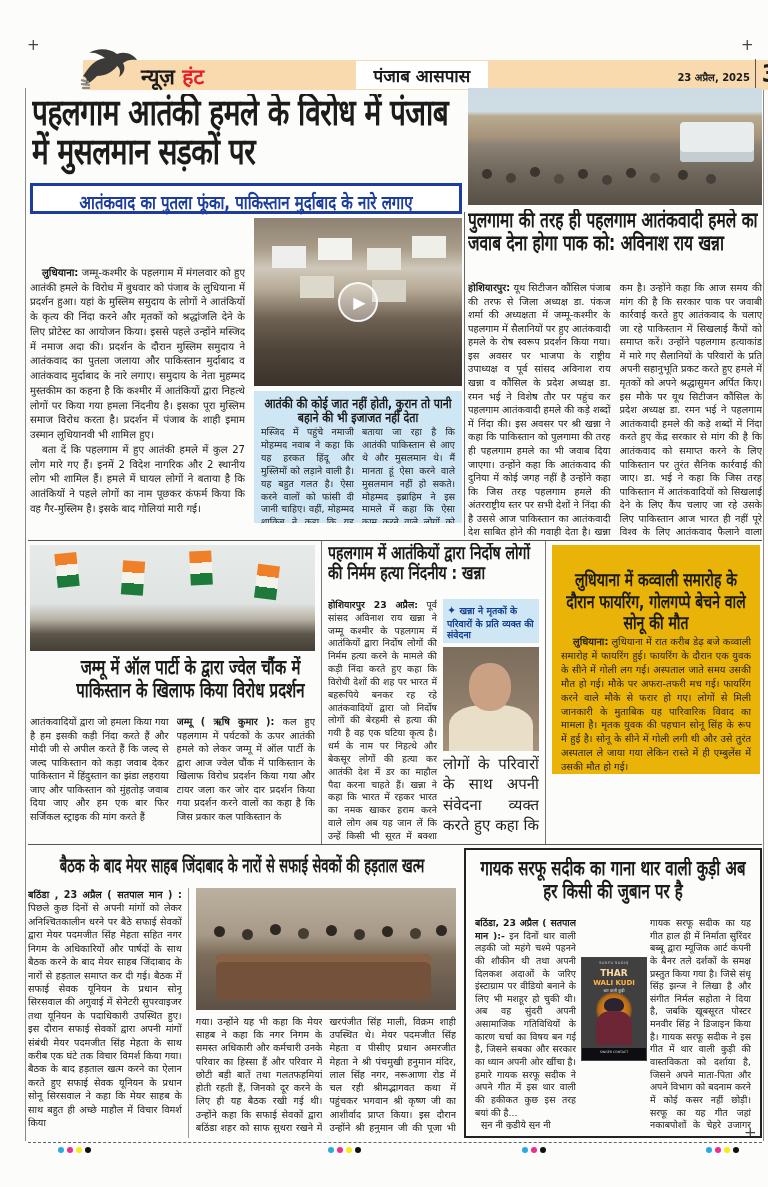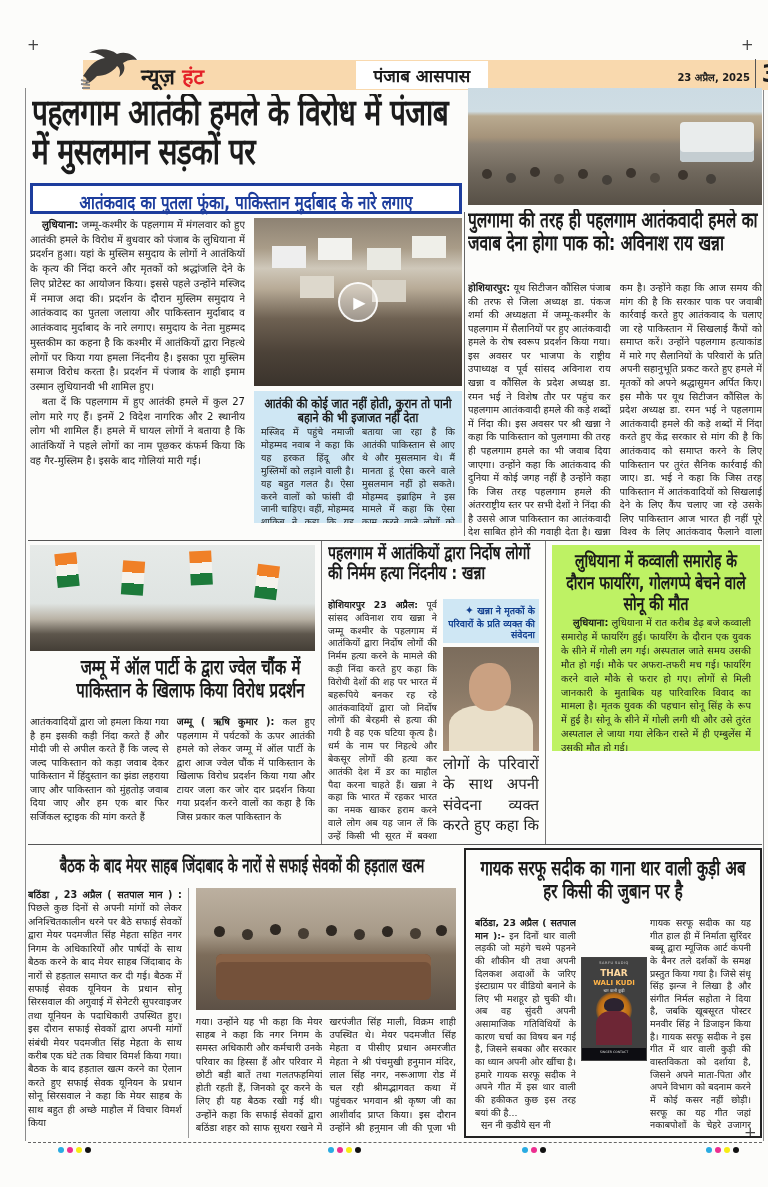--- a/index.html
+++ b/index.html
@@ -20,21 +20,21 @@
             border-left:1px solid #555;padding-left:6px;line-height:30px;}
   
   .lead-headline{position:absolute;left:32px;top:94px;width:432px;height:86px;overflow:hidden;}
   .lead-headline span{display:inline-block;font-size:28px;font-weight:bold;line-height:1.06;
                       transform:scale(1,1.3);transform-origin:left top;letter-spacing:-0.5px;}
   .lead-sub{position:absolute;left:30px;top:183px;width:432px;background:#1d3d9d;padding:3px;box-sizing:border-box;}
   .lead-sub-in{background:#fff;color:#1d3d9d;text-align:center;padding:3px 2px 2px;}
   .lead-sub-in span{display:inline-block;font-size:15px;font-weight:bold;transform:scale(1,1.25);transform-origin:center top;}
   .lead-row{position:absolute;left:30px;top:218px;width:432px;height:318px;display:flex;gap:9px;}
   .body-txt{font-size:10.1px;line-height:1.46;text-align:justify;}
-  .lead-c1{width:215px;height:318px;overflow:hidden;}
+  .lead-c1{width:215px;height:318px;overflow:hidden;margin-top:48px;}
   .lead-c2{width:208px;}
   .indent{text-indent:12px;margin:0 0 2px 0;}
   p.nomargin{margin:0;}
   
   .video{position:relative;width:208px;height:168px;overflow:hidden;
      background:linear-gradient(180deg,#8d8273 0%,#a99c88 18%,#cfc8ba 30%,#b8ab97 42%,#6e6152 60%,#4c4238 80%,#3a332c 100%);}
   .placards{position:absolute;left:18px;top:28px;width:34px;height:22px;background:#eee;
      box-shadow:46px -8px 0 #f2f2ee,95px 2px 0 #e9e9e2,140px -10px 0 #efefe9,28px 30px 0 #ddd8cc,100px 34px 0 #d7d2c6;}
   .playbtn{position:absolute;left:50%;top:50%;width:40px;height:40px;transform:translate(-50%,-50%);
      border-radius:50%;background:rgba(255,255,255,.35);border:2px solid rgba(255,255,255,.9);
@@ -71,29 +71,29 @@
   .jammu-h span{display:inline-block;font-size:15px;font-weight:bold;line-height:1.1;transform:scale(1,1.35);transform-origin:center top;}
   .jammu-cols{display:flex;gap:8px;margin-top:3px;}
   .jammu-cols>div{flex:1;height:122px;overflow:hidden;font-size:9.7px;line-height:1.4;text-align:justify;}
   .condemn{width:224px;border-right:1px solid #777;padding:2px 6px 0;box-sizing:border-box;}
   .condemn-h span{display:inline-block;font-size:14px;font-weight:bold;line-height:1.12;transform:scale(1,1.3);transform-origin:left top;}
   .condemn-h{height:56px;overflow:hidden;}
   .condemn-body{display:flex;gap:6px;}
   .condemn-c1{width:110px;height:242px;overflow:hidden;font-size:9.3px;line-height:1.38;text-align:justify;}
   .condemn-c2{width:96px;}
   .hl-box{background:#cfe7f4;color:#123f8f;font-weight:bold;font-size:9.3px;line-height:1.25;
-          padding:5px 4px;text-align:right;height:44px;box-sizing:border-box;overflow:hidden;}
+          padding:5px 4px;text-align:left;height:44px;box-sizing:border-box;overflow:hidden;}
   .hl-box .star{font-size:11px;}
   .portrait{margin-top:4px;position:relative;width:96px;height:104px;overflow:hidden;
      background:linear-gradient(180deg,#7b6c5c 0%,#8b7a67 45%,#a9917a 100%);}
   .portrait .face{position:absolute;left:26px;top:16px;width:42px;height:48px;border-radius:46%;background:#caa182;}
   .portrait .body{position:absolute;left:6px;top:58px;width:84px;height:50px;border-radius:40% 40% 0 0;background:#e9dfc9;}
   .condemn-cap{margin-top:3px;font-size:15px;line-height:1.35;text-align:justify;height:82px;overflow:hidden;}
   .firing{flex:1;padding:4px 2px 0 6px;box-sizing:border-box;}
-  .firing-in{background:#bef264;height:206px;box-sizing:border-box;padding:5px 9px;overflow:hidden;}
+  .firing-in{background:#eab308;height:229px;box-sizing:border-box;padding:24px 9px;overflow:hidden;}
   .firing-h{text-align:center;height:66px;overflow:hidden;}
   .firing-h span{display:inline-block;font-size:14px;font-weight:bold;line-height:1.18;transform:scale(1,1.3);transform-origin:center top;}
   .firing-body{font-size:9.8px;line-height:1.42;text-align:justify;height:212px;overflow:hidden;}
   
   .row3{position:absolute;left:28px;top:848px;width:734px;height:292px;}
   .strike{position:absolute;left:0;top:2px;width:428px;}
   .strike-h{text-align:center;white-space:nowrap;height:30px;overflow:hidden;}
   .strike-h span{display:inline-block;font-size:13px;font-weight:bold;transform:scale(1,1.5);transform-origin:center top;}
   .strike-body{display:flex;gap:6px;margin-top:8px;}
   .strike-c1{width:156px;height:250px;overflow:hidden;font-size:9.6px;line-height:1.4;text-align:justify;}

